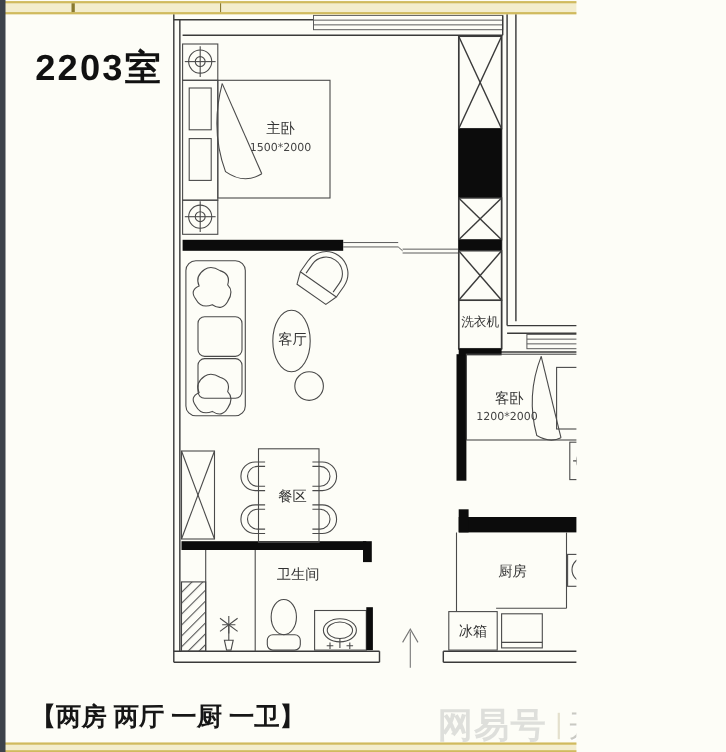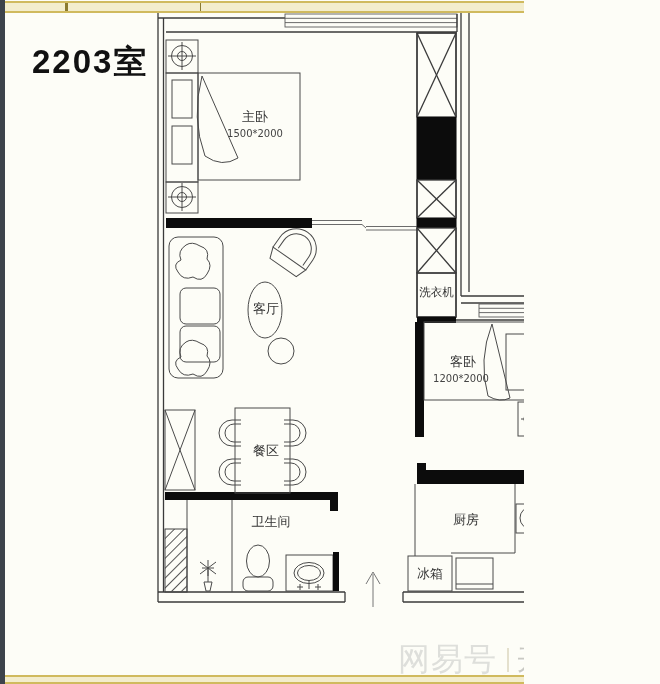--- a/index.html
+++ b/index.html
@@ -25,21 +25,21 @@
   .area-badge{position:absolute;left:549px;top:16px;width:103px;height:103px;border-radius:50%;
           background:var(--circle-bg,#f0f0ee);display:flex;align-items:center;justify-content:center;
           z-index:2;font-weight:bold;font-size:23px;color:#111;}
   
   .entrance-no{position:absolute;left:330px;top:620px;width:110px;text-align:center;
           font-family:"Liberation Serif","DejaVu Serif",serif;font-size:40px;color:#1c1c1c;z-index:2;}
   .summary{position:absolute;left:28px;top:636px;font-size:23px;font-weight:bold;color:#161616;
           white-space:nowrap;z-index:3;}
   .watermark{position:absolute;left:398px;top:638px;display:flex;align-items:center;z-index:4;
           white-space:nowrap;}
-  .wm-logo{font-size:32px;font-weight:normal;color:#dedfdb;letter-spacing:1px;}
+  .wm-logo{font-size:32px;font-weight:bold;color:#dedfdb;letter-spacing:1px;}
   .wm-div{width:2px;height:24px;background:#e4e0cd;margin:0 8px 0 10px;}
   .wm-site{font-size:28px;color:var(--watermark-gray,#c9c9c3);
           text-shadow:1px 1px 0 #ffffff;letter-spacing:1px;}
   
   .plan{position:absolute;left:0;top:0;z-index:1;}
   .w{stroke:var(--wall-line,#3a3a3a);stroke-width:1.3;fill:none;}
   .thin{stroke:#5a5a5a;stroke-width:0.9;fill:none;}
   .blk{fill:#0c0c0c;stroke:none;}
   .furn{stroke:#4a4a4a;stroke-width:1;fill:none;}
   .lite{stroke:#777;stroke-width:1;fill:none;}
@@ -265,19 +265,20 @@
       <text class="lbl" x="466" y="524" text-anchor="middle">厨房</text>
       <text class="lbl" x="430" y="578" text-anchor="middle">冰箱</text>
     </g>
 
     <g>
       <line class="lite" x1="373" y1="607" x2="373" y2="574"></line>
       <polyline class="lite" points="366,584 373,572 380,584"></polyline>
     </g>
   </svg>
 
+  <div class="summary">【两房 两厅 一厨 一卫】</div>
   <div class="watermark">
     <span class="wm-logo">网易号</span>
     <span class="wm-div"></span>
     <span class="wm-site">开发商新房网</span>
   </div>
 
 </div>
 
 </body></html>

